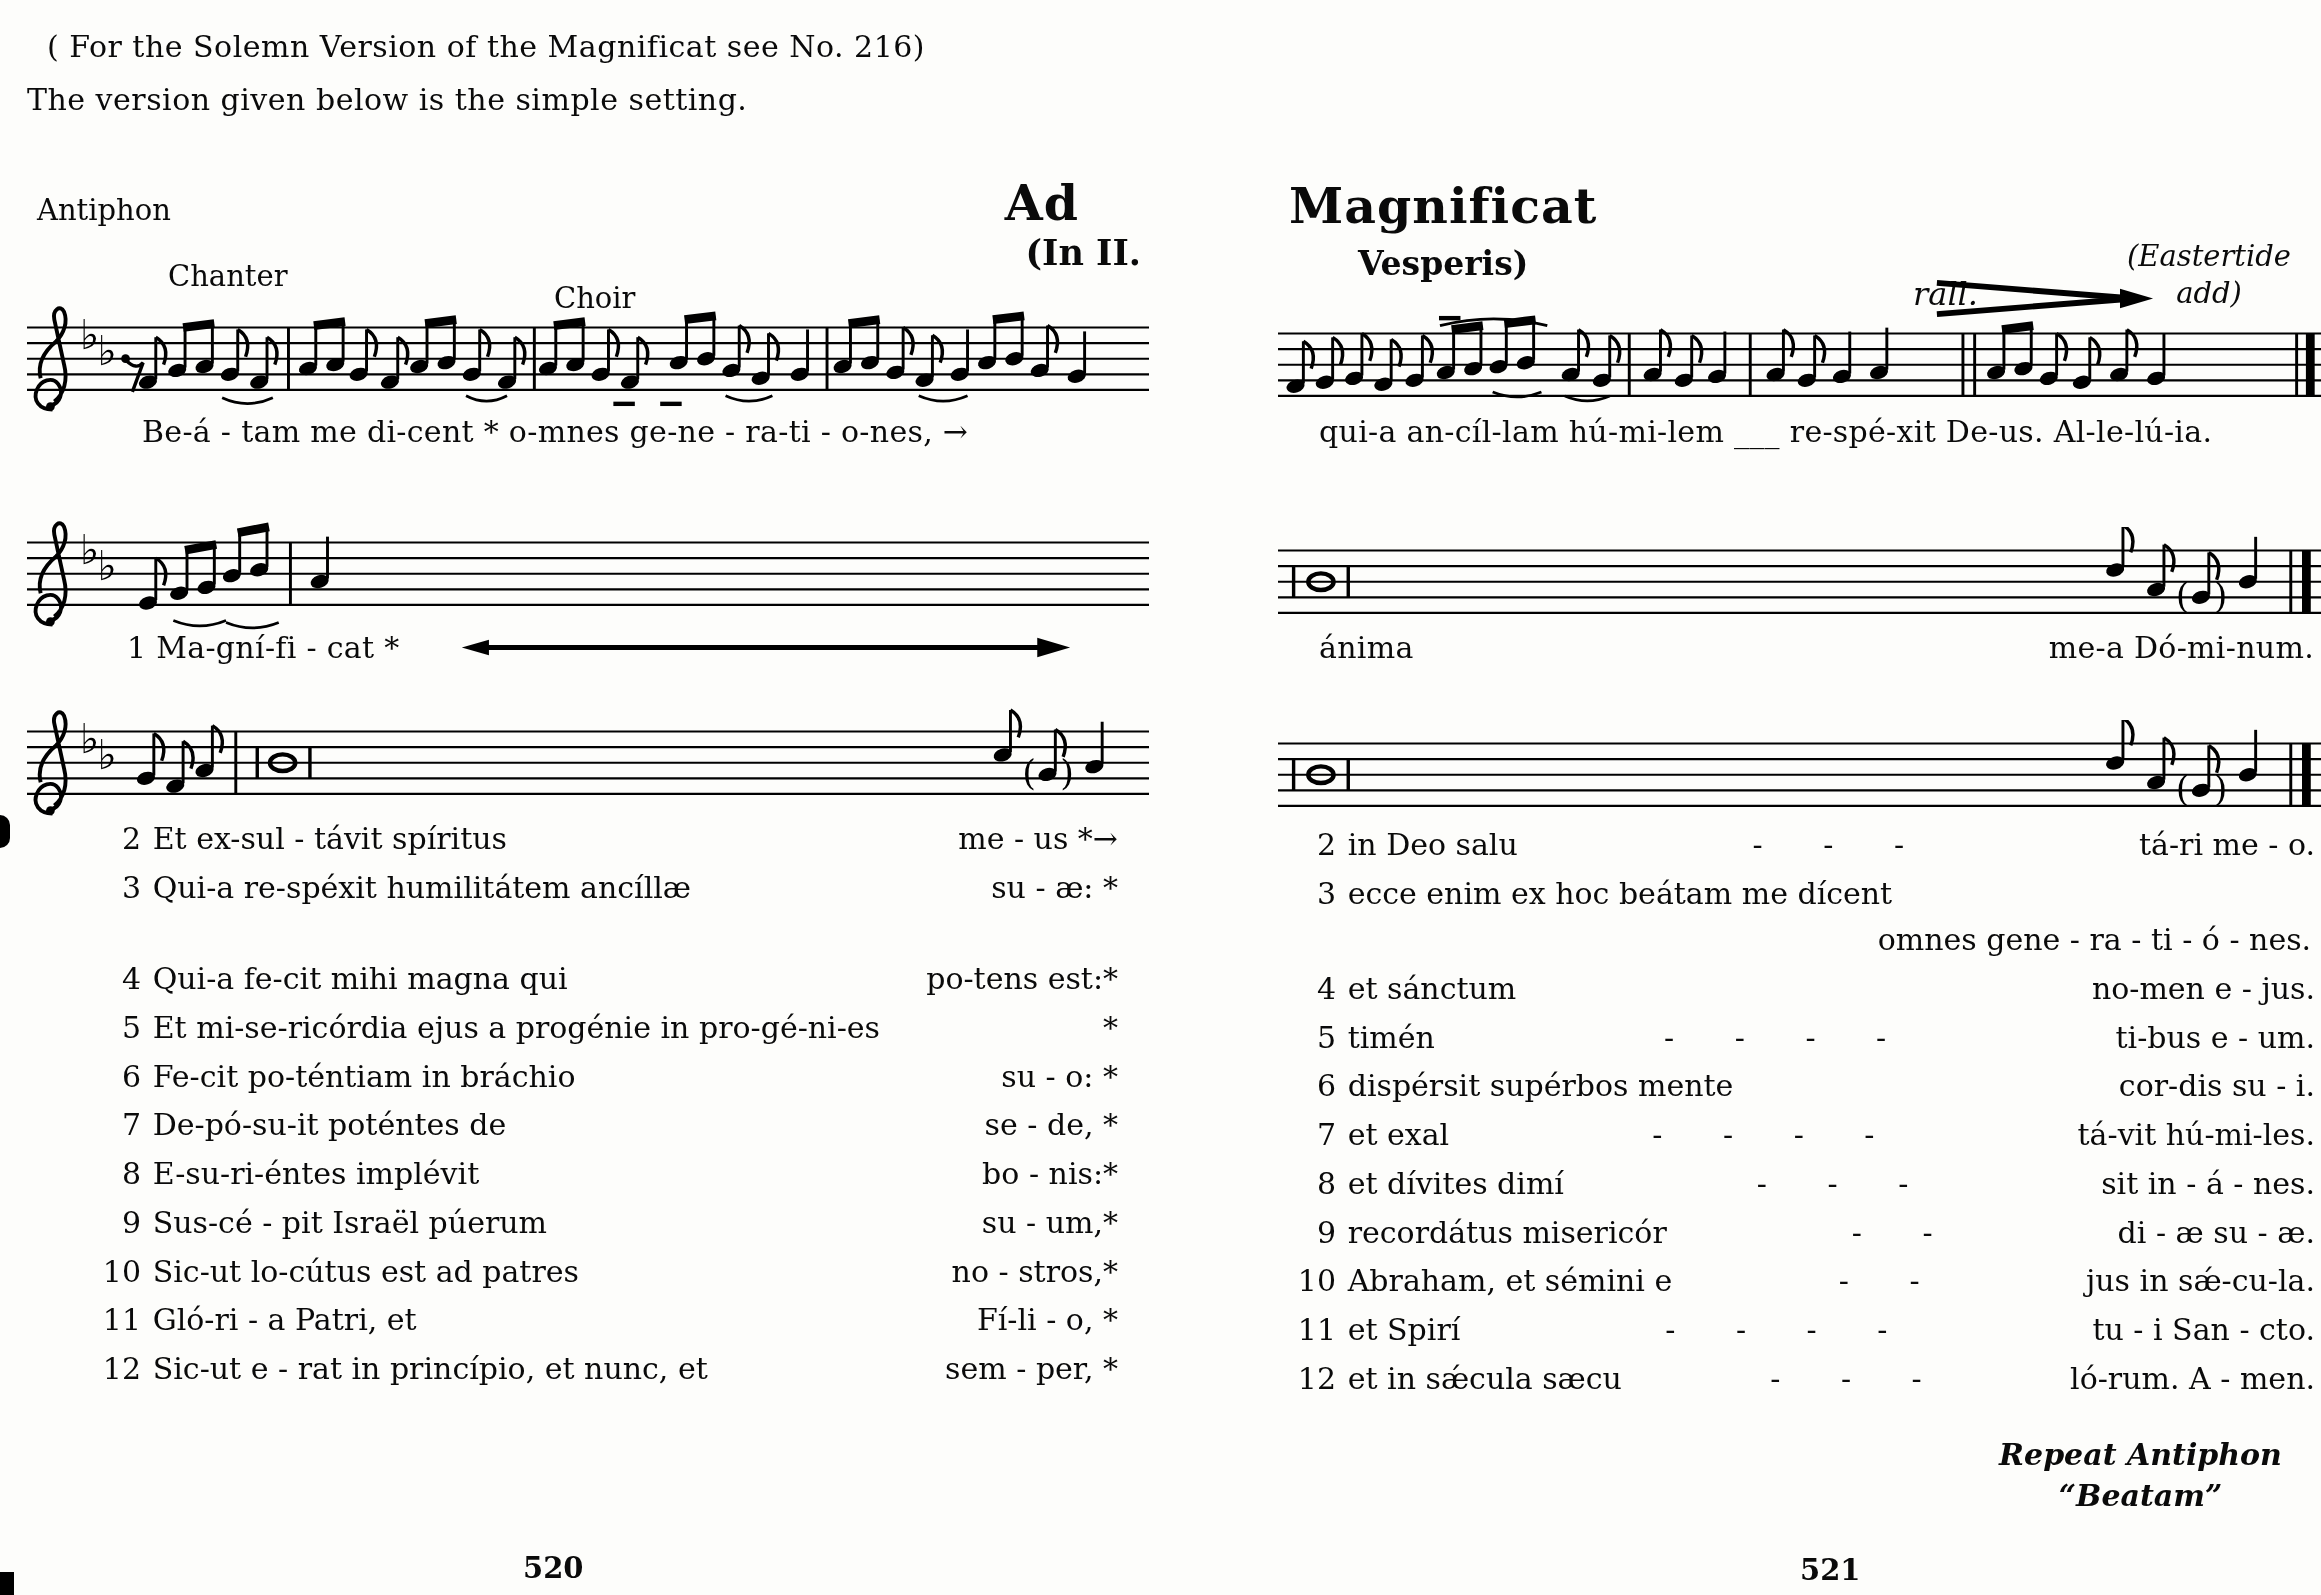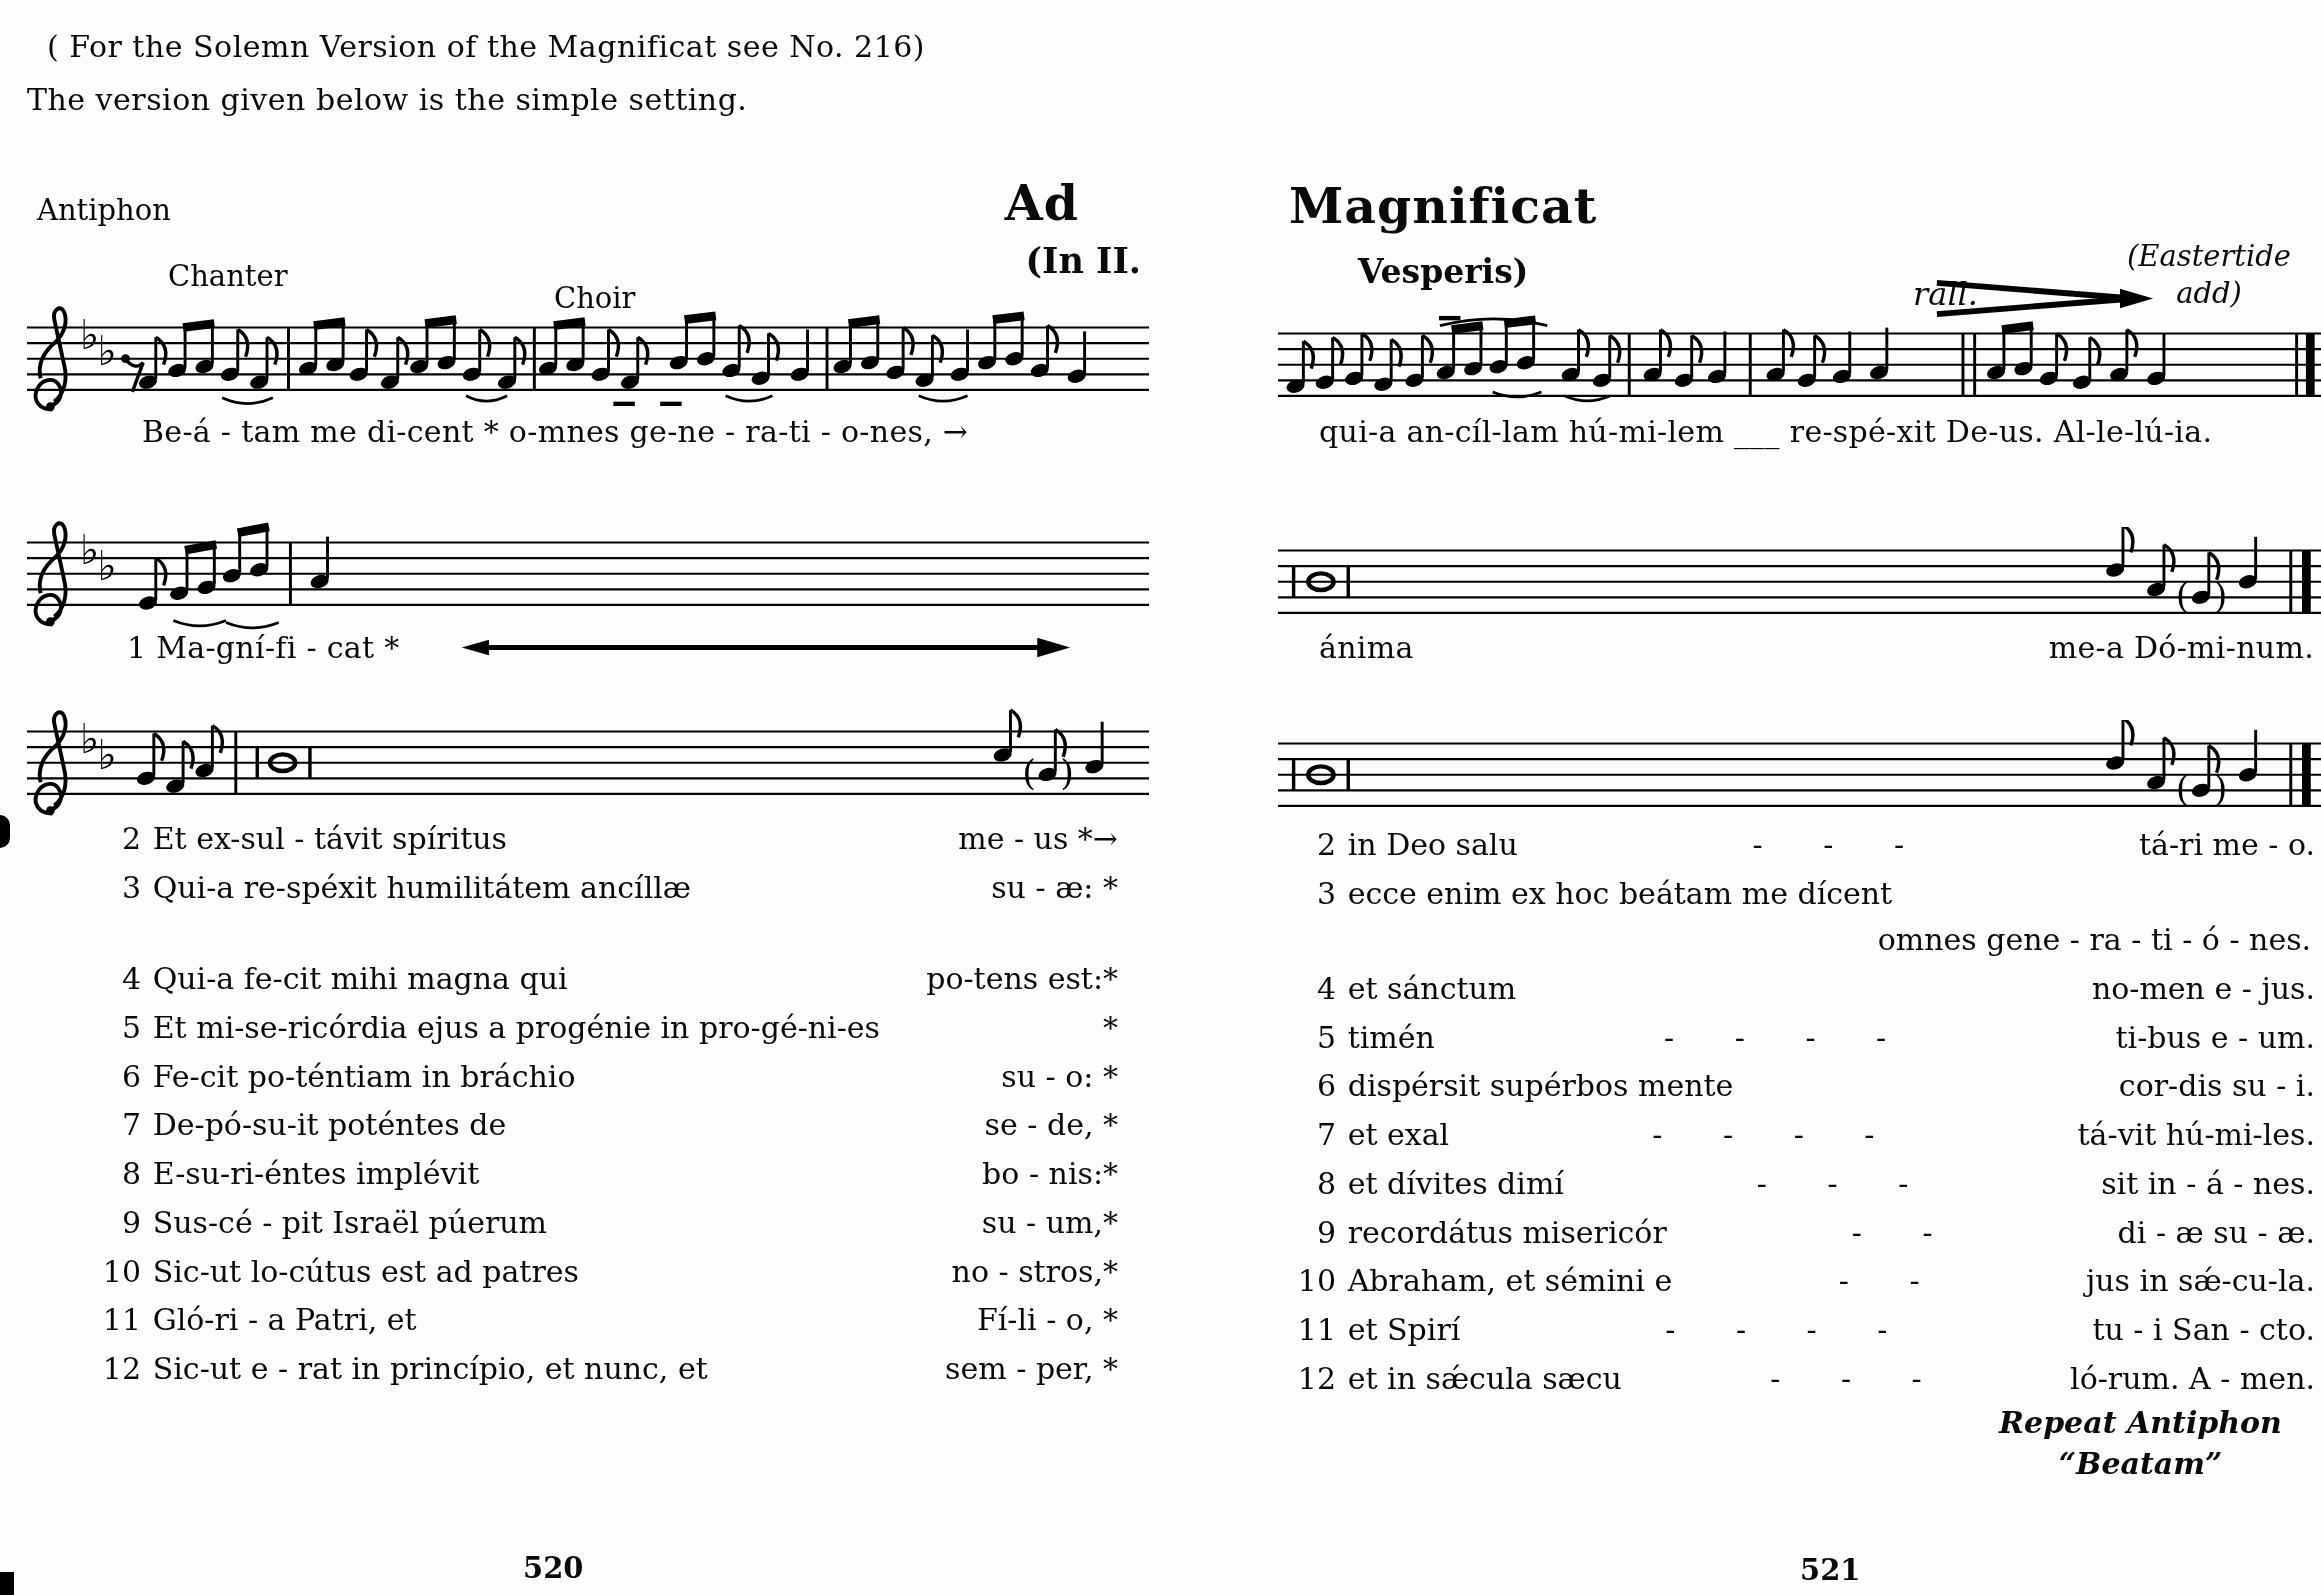--- a/index.html
+++ b/index.html
@@ -2,21 +2,21 @@
 <html><head>
 <meta charset="utf-8">
 <style>
   html,body{margin:0;padding:0;}
   body{width:2321px;height:1596px;background:#fdfdfb;position:relative;
        font-family:"DejaVu Serif",serif;color:#0a0a0a;overflow:hidden;}
   .abs{position:absolute;}
   .hdr{font-size:30px;letter-spacing:0.5px;}
   .lbl{font-size:29px;}
   .title-big{font-size:49px;font-weight:bold;letter-spacing:1px;}
-  .title-sub{font-size:35px;font-weight:bold;margin-top:8px;}
+  .title-sub{font-size:35px;font-weight:bold;}
   .lyric{font-size:30px;white-space:nowrap;letter-spacing:0.3px;}
   .verses{display:flex;flex-direction:column;}
   .verse-row{display:flex;align-items:baseline;font-size:30px;margin-bottom:13.7px;white-space:nowrap;}
   .verse-row .num{width:47px;text-align:right;margin-right:11.7px;flex:none;}
   .verse-row .vtext{flex:none;}
   .verse-row .mid{flex:1;text-align:center;word-spacing:51px;}
   .verse-row .vend{flex:none;}
   .gap-above{margin-top:43px;}
   .overflow-line{font-size:30px;text-align:right;margin:-2px 3.9px 13.7px 0;white-space:nowrap;}
   .ital{font-style:italic;}
@@ -507,21 +507,21 @@
       <span class="vend">tu - i  San - cto.</span>
     </div>
     <div class="verse-row">
       <span class="num">12</span>
       <span class="vtext">et in sǽcula  sæcu</span>
       <span class="mid">- - -</span>
       <span class="vend">ló-rum. A  -  men.</span>
     </div>
   </div>
 
-<div class="abs repeat-block" style="left:1970px;top:1402px;width:341px;">
+<div class="abs repeat-block" style="left:1970px;top:1434px;width:341px;">
   <div>Repeat Antiphon</div>
   <div>“Beatam”</div>
 </div>
 
 <div class="abs pageno" style="left:1800px;top:1553px;">521</div>
 
 <div class="abs artifact" style="left:0;top:1572px;width:13.7px;height:23.4px;"></div>
 <div class="abs artifact" style="left:0;top:815px;width:9.8px;height:33px;border-radius:0 13.7px 13.7px 0;"></div>
 
 

